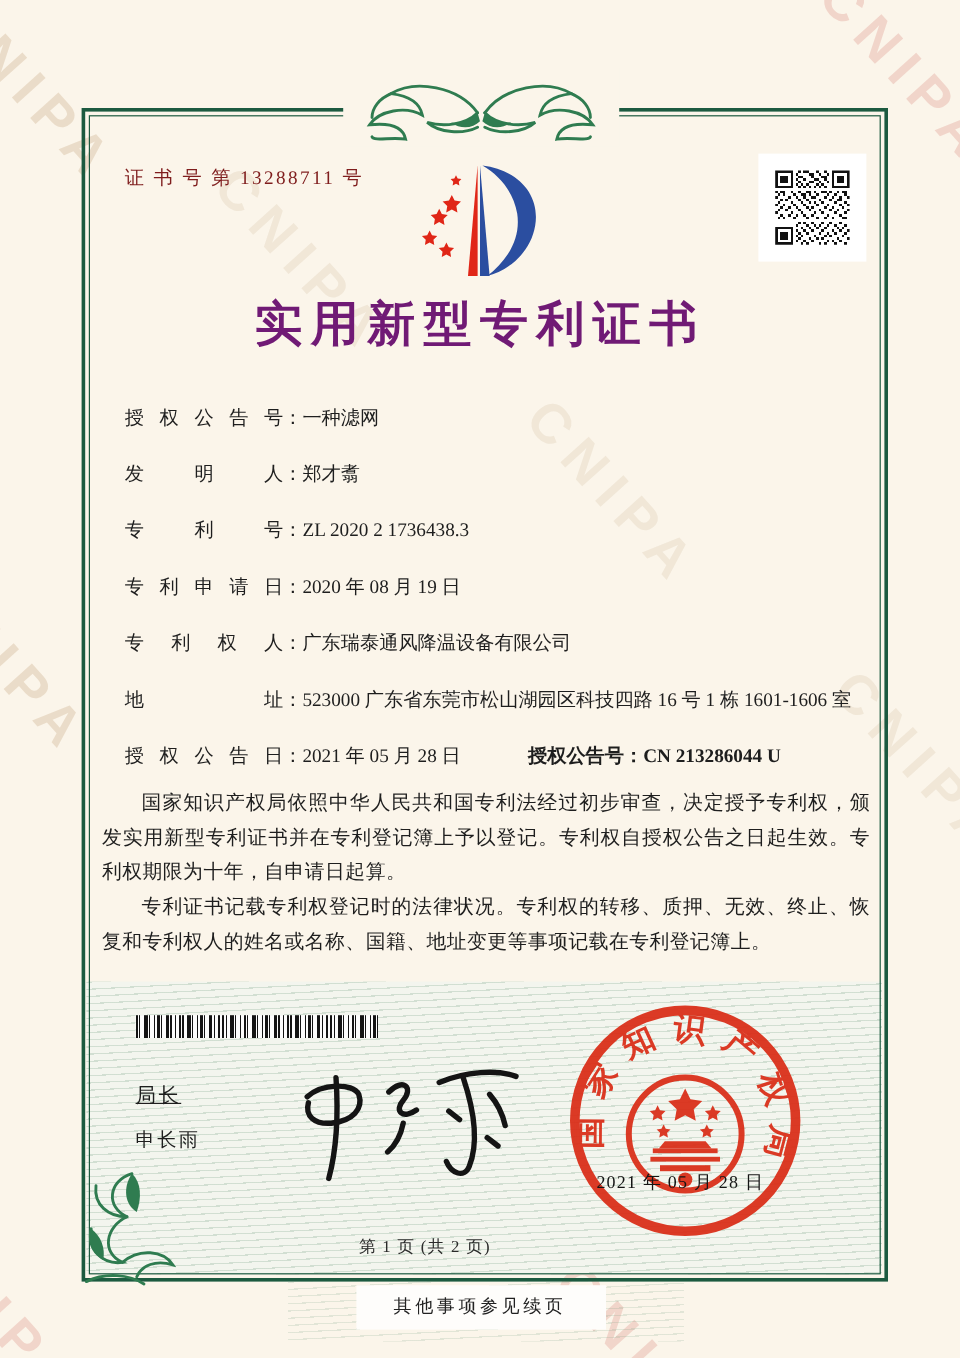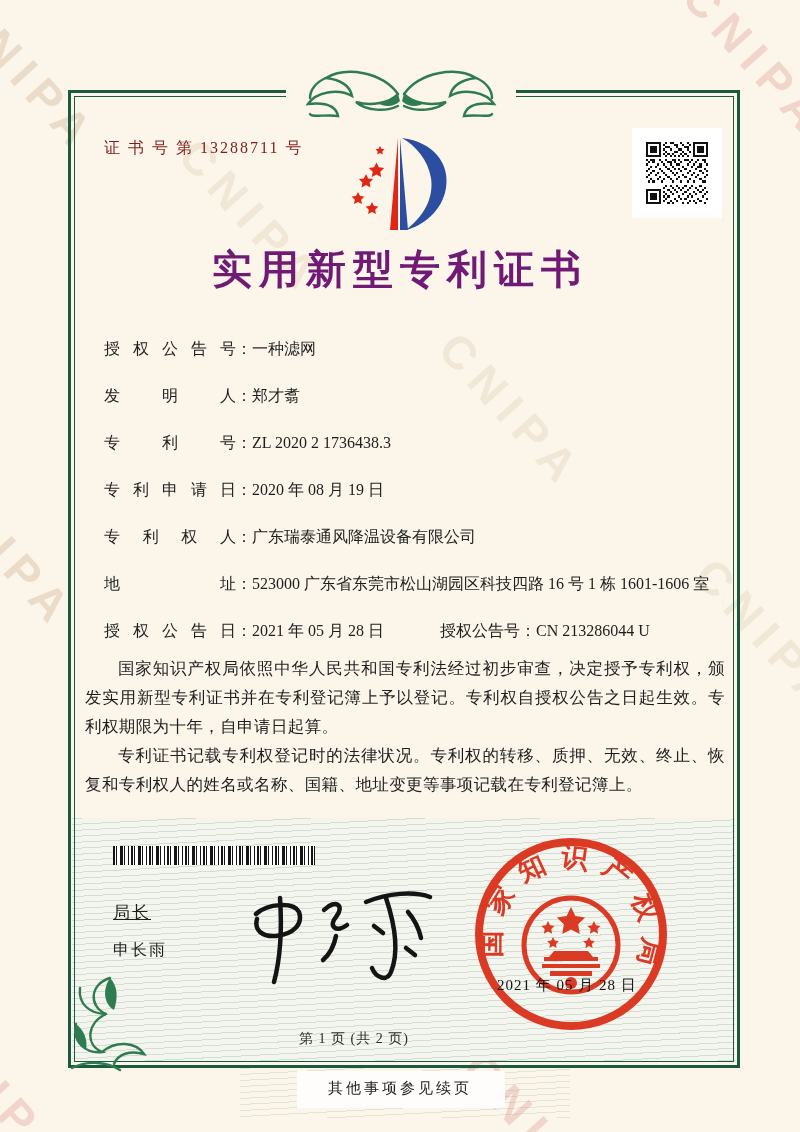--- a/index.html
+++ b/index.html
@@ -55,21 +55,21 @@
   .fields{position:absolute;left:104px;top:336px;width:630px;font-size:16px;}
   .frow{margin-bottom:21px;line-height:26px;white-space:nowrap;}
   .frow.wrap{white-space:normal;}
   .flabel{
     display:inline-block;width:132px;text-align:justify;text-align-last:justify;
     vertical-align:top;
   }
   .fcolon{display:inline-block;vertical-align:top;}
   .fvalue{display:inline-block;vertical-align:top;}
   .fvalue.addr{width:476px;white-space:normal;}
-  .grant-no{margin-left:56px;}
+  .grant-no{margin-left:56px;font-weight:bold;}
   .body-text{
     position:absolute;left:85px;top:654px;width:640px;
     font-size:16.5px;line-height:29px;text-align:justify;letter-spacing:0.4px;
   }
   .body-text p{margin:0;text-indent:2em;}
   .barcode{
     position:absolute;left:113px;top:846px;width:202px;height:19px;
     background:repeating-linear-gradient(90deg,
       #141414 0 2px,#fdfdfd 2px 3px,#141414 3px 4px,#fdfdfd 4px 7px,
       #141414 7px 10px,#fdfdfd 10px 11px,#141414 11px 12px,#fdfdfd 12px 15px,

